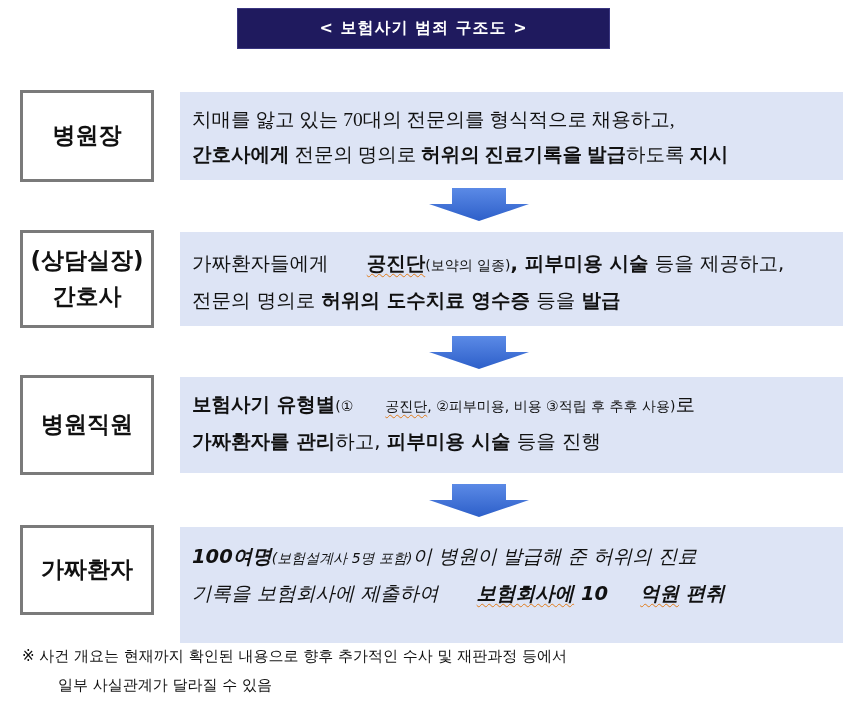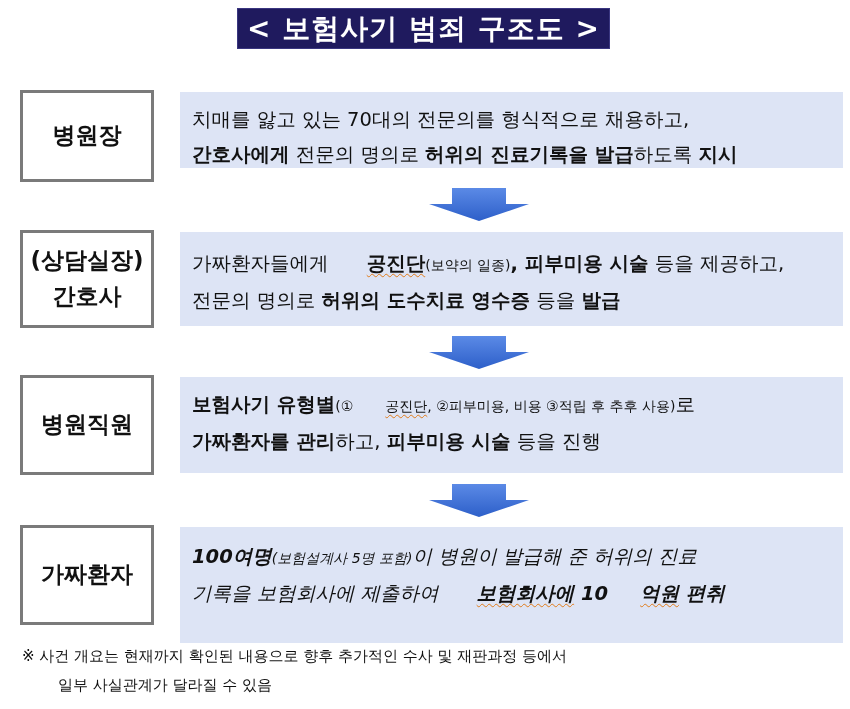--- a/index.html
+++ b/index.html
@@ -1,19 +1,19 @@
 <!DOCTYPE html>
 <html><head>
 <meta charset="utf-8">
 <style>
   html, body { margin: 0; padding: 0; background: #ffffff; }
   body { width: 850px; height: 709px; position: relative; overflow: hidden;
          font-family: "DejaVu Sans", "Liberation Sans", sans-serif; color: #111; }
   .title { position: absolute; left: 237px; top: 8px; width: 373px; height: 41px;
-           background: #1f1a5e; color: #fff; font-weight: bold; font-size: 28px;
+           background: #1f1a5e; color: #fff; font-weight: bold; font-size: 16px;
            display: flex; align-items: center; justify-content: center; letter-spacing: 1px;
            box-sizing: border-box; border: 1px solid #3a3680; }
   .role { position: absolute; left: 20px; width: 134px; box-sizing: border-box;
           border: 3px solid #7a7a7a; background: #fff;
           display: flex; align-items: center; justify-content: center; text-align: center;
           font-weight: bold; font-size: 23px; line-height: 1.55; }
   .desc { position: absolute; left: 180px; width: 663px; box-sizing: border-box;
           background: #dde4f5; padding: 10px 12px 0 12px; font-size: 19.5px; line-height: 35px;
           white-space: nowrap; }
   .desc b { font-weight: bold; }
@@ -24,21 +24,21 @@
   .note .indent { padding-left: 36px; }
 </style>
 </head>
 <body>
 
 <div class="title">&lt; 보험사기 범죄 구조도 &gt;</div>
 
 <div class="role" style="top:90px;height:92px;">
   <div><span>병원장</span></div>
 </div>
-<div class="desc" style="top:92px;height:76px;">
+<div class="desc" style="top:92px;height:88px;font-family:Liberation Serif, serif;">
   <div><span>치매를 앓고 있는 70대의 전문의를 형식적으로 채용하고,</span></div>
   <div><b>간호사에게</b><span> 전문의 명의로 </span><b>허위의 진료기록을 발급</b><span>하도록 </span><b>지시</b></div>
 </div>
 
 <svg class="arrow" style="top:188px;" viewBox="0 0 108 34">
   <defs>
       <linearGradient id="ag1" x1="0" y1="0" x2="0" y2="1">
         <stop offset="0" stop-color="#5b8ae6"></stop>
         <stop offset="1" stop-color="#2d5fc9"></stop>
       </linearGradient>
@@ -78,21 +78,21 @@
 <svg class="arrow" style="top:484px;" viewBox="0 0 108 34">
   <defs>
       <linearGradient id="ag3" x1="0" y1="0" x2="0" y2="1">
         <stop offset="0" stop-color="#5b8ae6"></stop>
         <stop offset="1" stop-color="#2d5fc9"></stop>
       </linearGradient>
     </defs>
   <polygon points="27,0 81,0 81,16 104,16 54,33 4,16 27,16" fill="url(#ag3)"></polygon>
 </svg>
 
-<div class="role" style="top:525px;height:100px;">
+<div class="role" style="top:525px;height:90px;">
   <div><span>가짜환자</span></div>
 </div>
 <div class="desc" style="top:527px;height:116px;padding-top:12px;font-style:italic;">
   <div><b>100여명</b><span class="small">(보험설계사 5명 포함)</span><span>이 병원이 발급해 준 허위의 진료</span></div>
   <div><span>기록을 보험회사에 제출하여 </span><b class="wavy">보험회사에</b><b> 10</b><b class="wavy">억원</b><b> 편취</b></div>
 </div>
 
 <div class="note">
   <div>※ 사건 개요는 현재까지 확인된 내용으로 향후 추가적인 수사 및 재판과정 등에서</div>
   <div class="indent">일부 사실관계가 달라질 수 있음</div>

